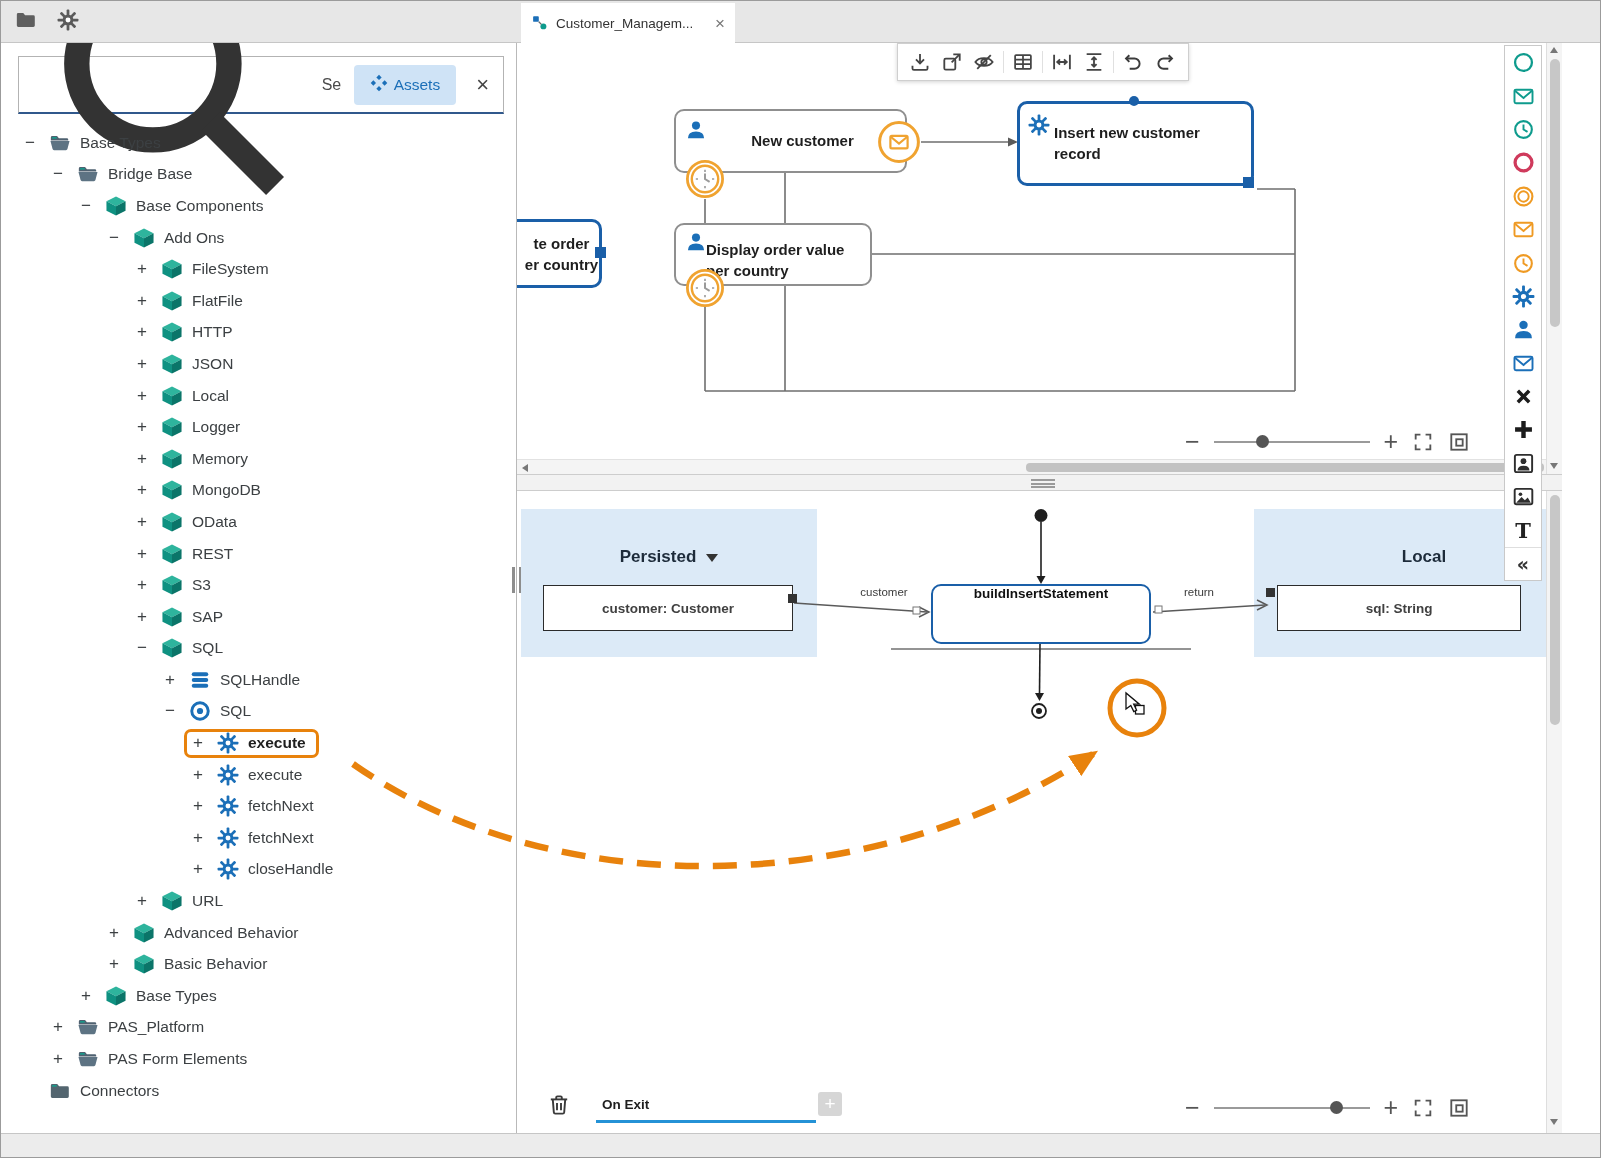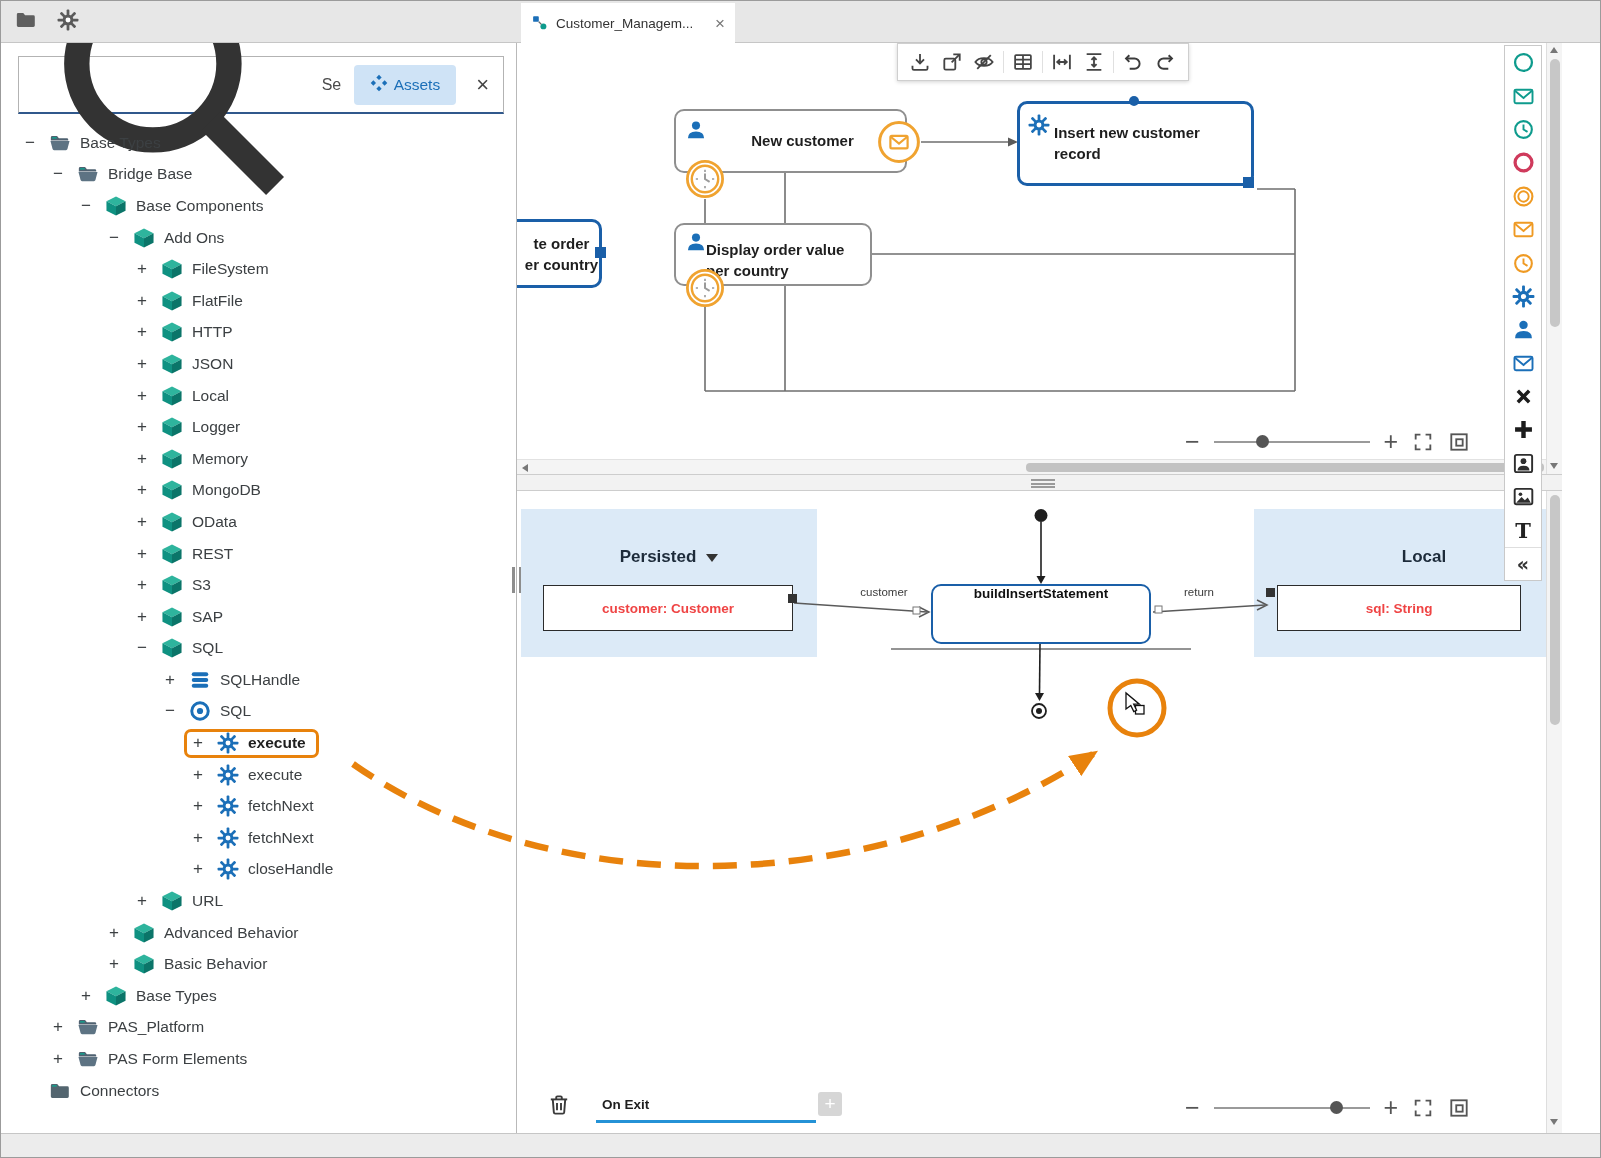--- a/index.html
+++ b/index.html
@@ -64,21 +64,21 @@
 
 .splitter{position:absolute;left:516px;top:473px;width:1045px;height:17px;background:#f2f2f2;border-top:1px solid #cdcdcd;border-bottom:1px solid #cdcdcd;z-index:2}
 .split-handle{position:absolute;left:514px;top:4px;width:24px;height:9px;display:flex;flex-direction:column;justify-content:space-between;cursor:row-resize}
 .split-handle i{display:block;height:2px;background:#9a9a9a}
 
 
 .panel-bottom{position:absolute;left:516px;top:490px;width:1029px;height:642px;background:#fff;overflow:hidden}
 .region{position:absolute;top:18px;height:148px;background:#DCEAF7}
 .region-hd{position:absolute;top:38px;left:0;right:0;text-align:center;font-weight:bold;font-size:17px;color:#1d2b3a}
 .caret-down{display:inline-block;width:0;height:0;border-left:6px solid transparent;border-right:6px solid transparent;border-top:8px solid #333;margin-left:10px;vertical-align:middle}
-.obj-box{position:absolute;top:94px;height:46px;background:#fff;border:1.8px solid #2b2b2b;display:flex;align-items:center;justify-content:center;font-weight:bold;font-size:13.5px;color:#ef4444}
+.obj-box{position:absolute;top:94px;height:46px;background:#fff;border:1.8px solid #2b2b2b;display:flex;align-items:center;justify-content:center;font-weight:bold;font-size:13.5px;color:#404040}
 .action-box{position:absolute;left:414px;top:93px;width:220px;height:60px;background:#fff;border:2.5px solid #1A5FA8;border-radius:10px;display:flex;justify-content:center;font-weight:bold;font-size:13.5px;color:#111}
 .hsq{position:absolute;width:9px;height:9px;background:#333}
 .edge-label{position:absolute;font-size:11.5px;color:#3b3b3b;text-align:center}
 .uml-lines{position:absolute;left:0;top:0}
 .onexit-tab{position:absolute;left:79px;top:598px;width:220px;height:34px;border-bottom:3px solid #2492d6;display:flex;align-items:center;cursor:pointer}
 .onexit-label{margin-left:6px;font-size:13.5px;font-weight:bold;color:#1f1f1f}
 .trash{position:absolute;left:30px;top:602px;width:24px;height:24px;cursor:pointer}
 .trash svg{width:24px;height:24px}
 .plus-btn{position:absolute;left:301px;top:601px;width:24px;height:24px;background:#d6d6d6;border-radius:3px;color:#fff;font-size:19px;display:flex;align-items:center;justify-content:center;cursor:pointer}
 

